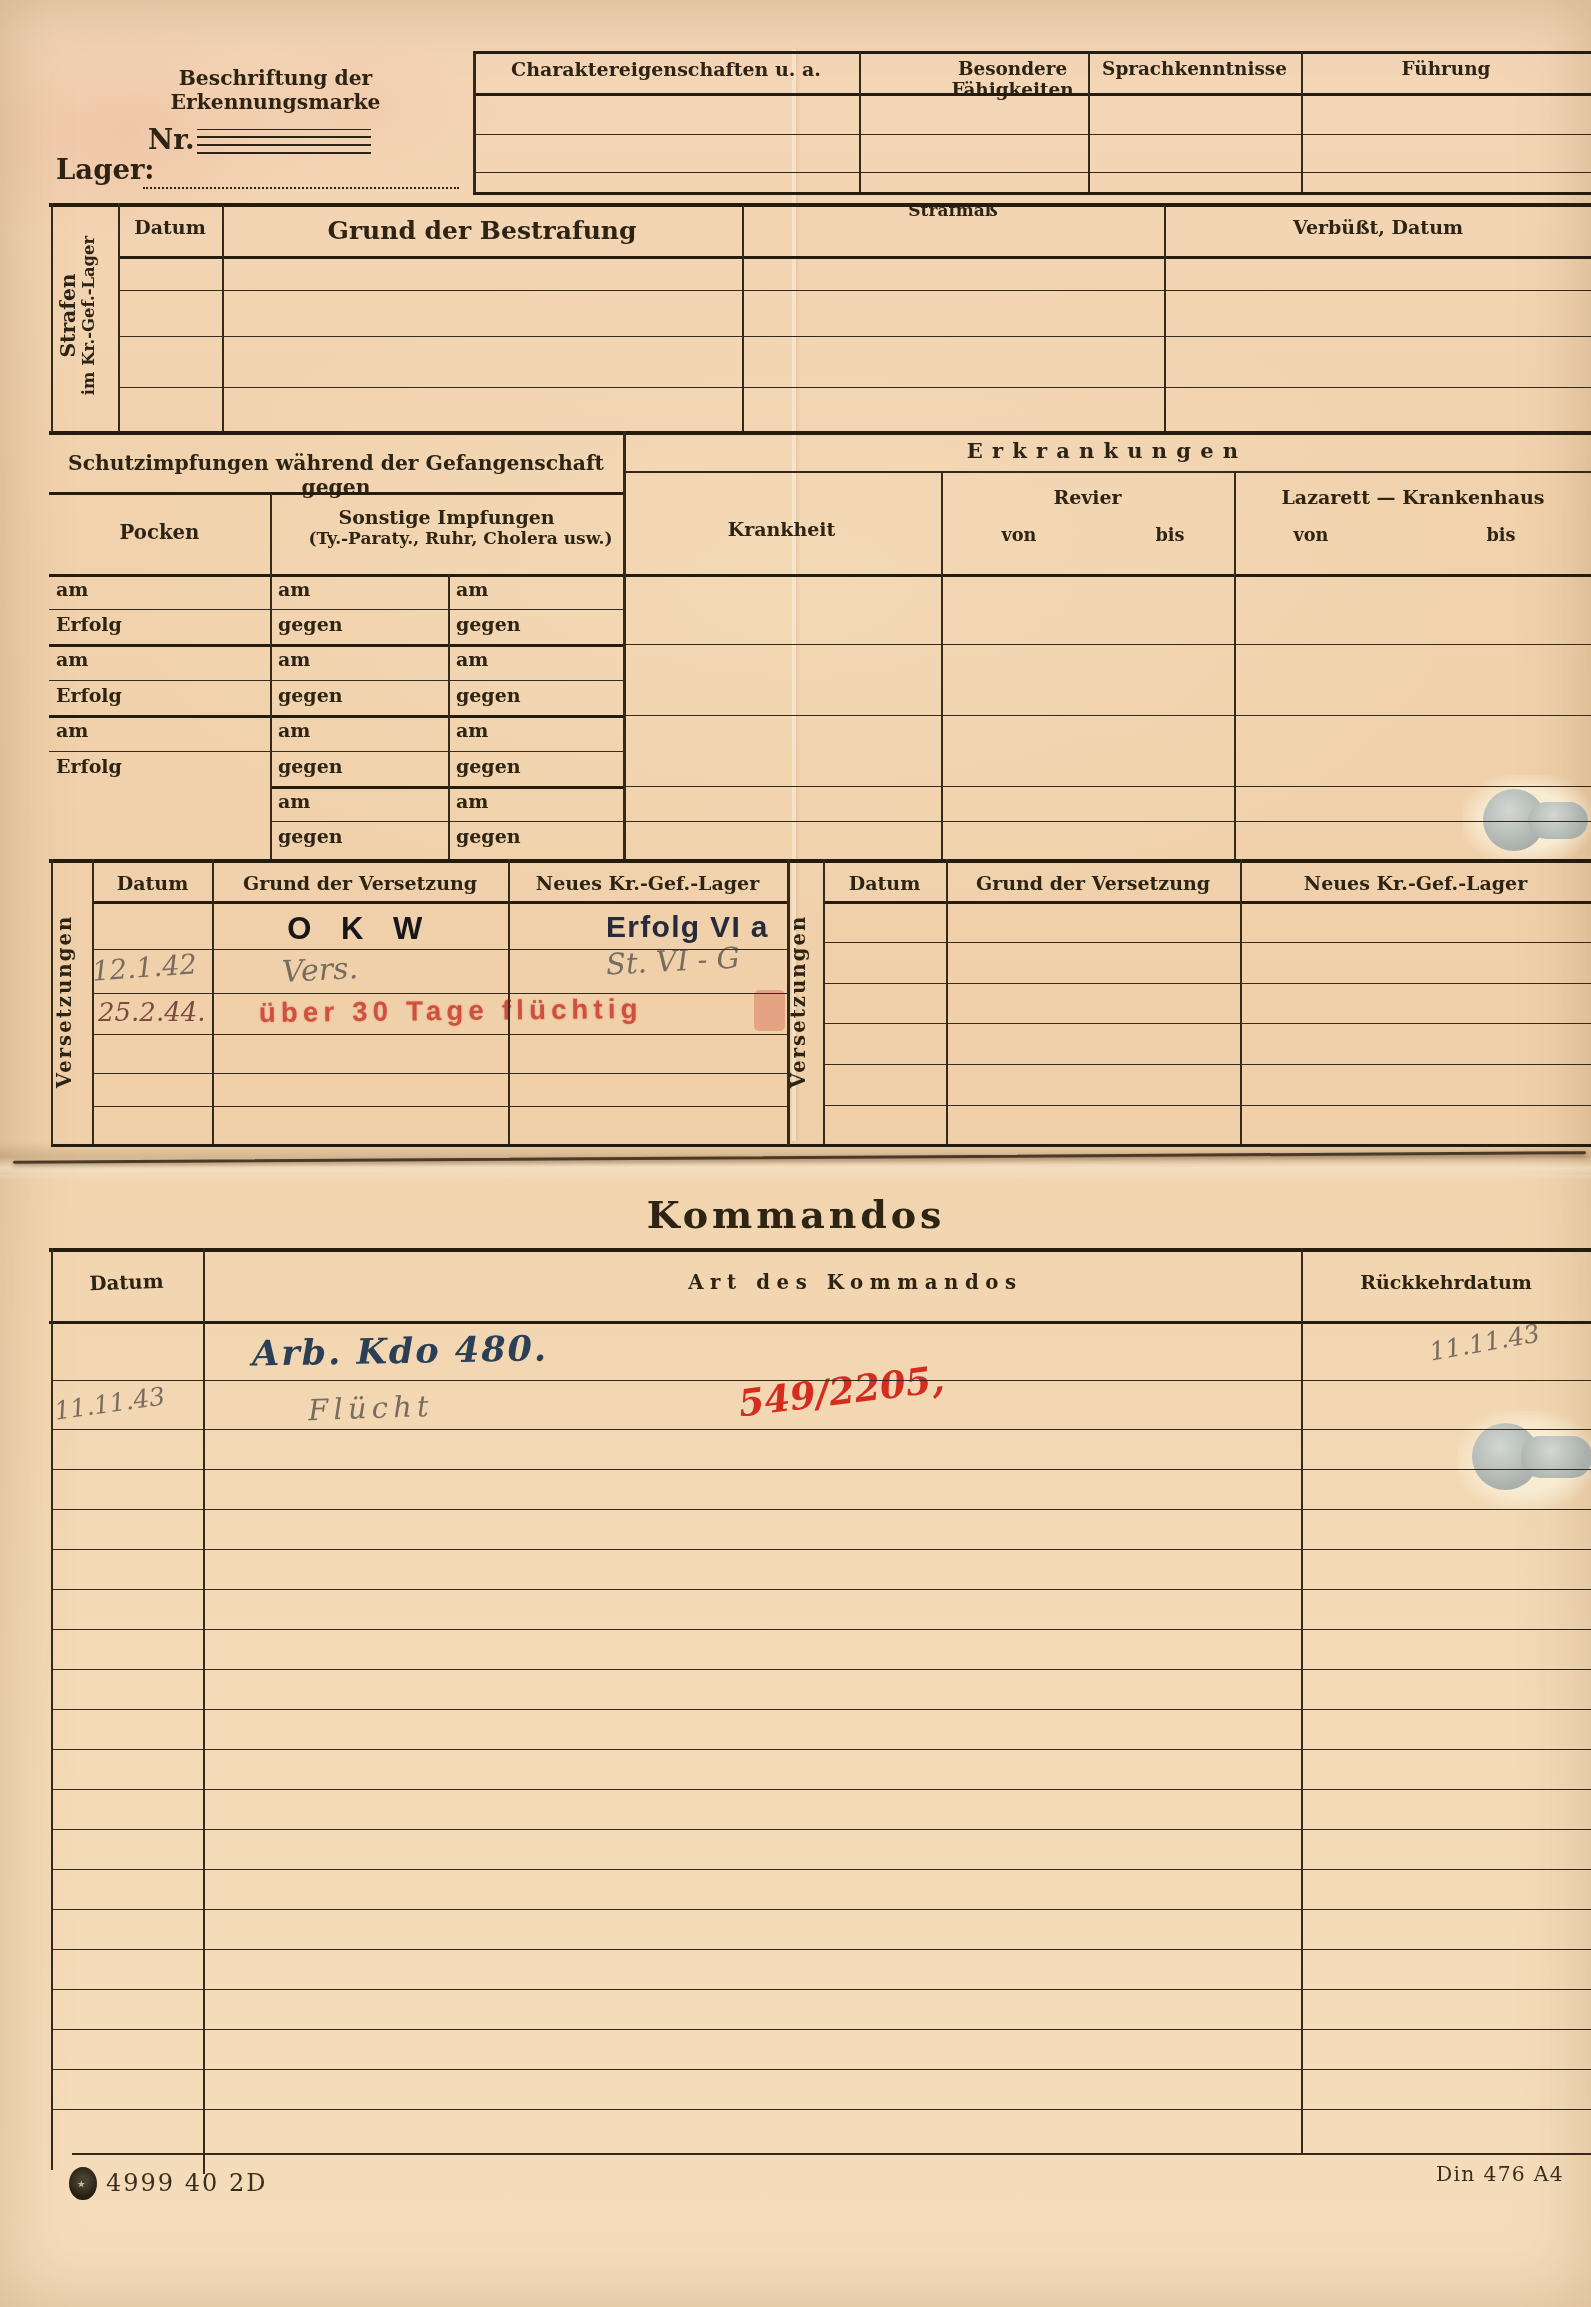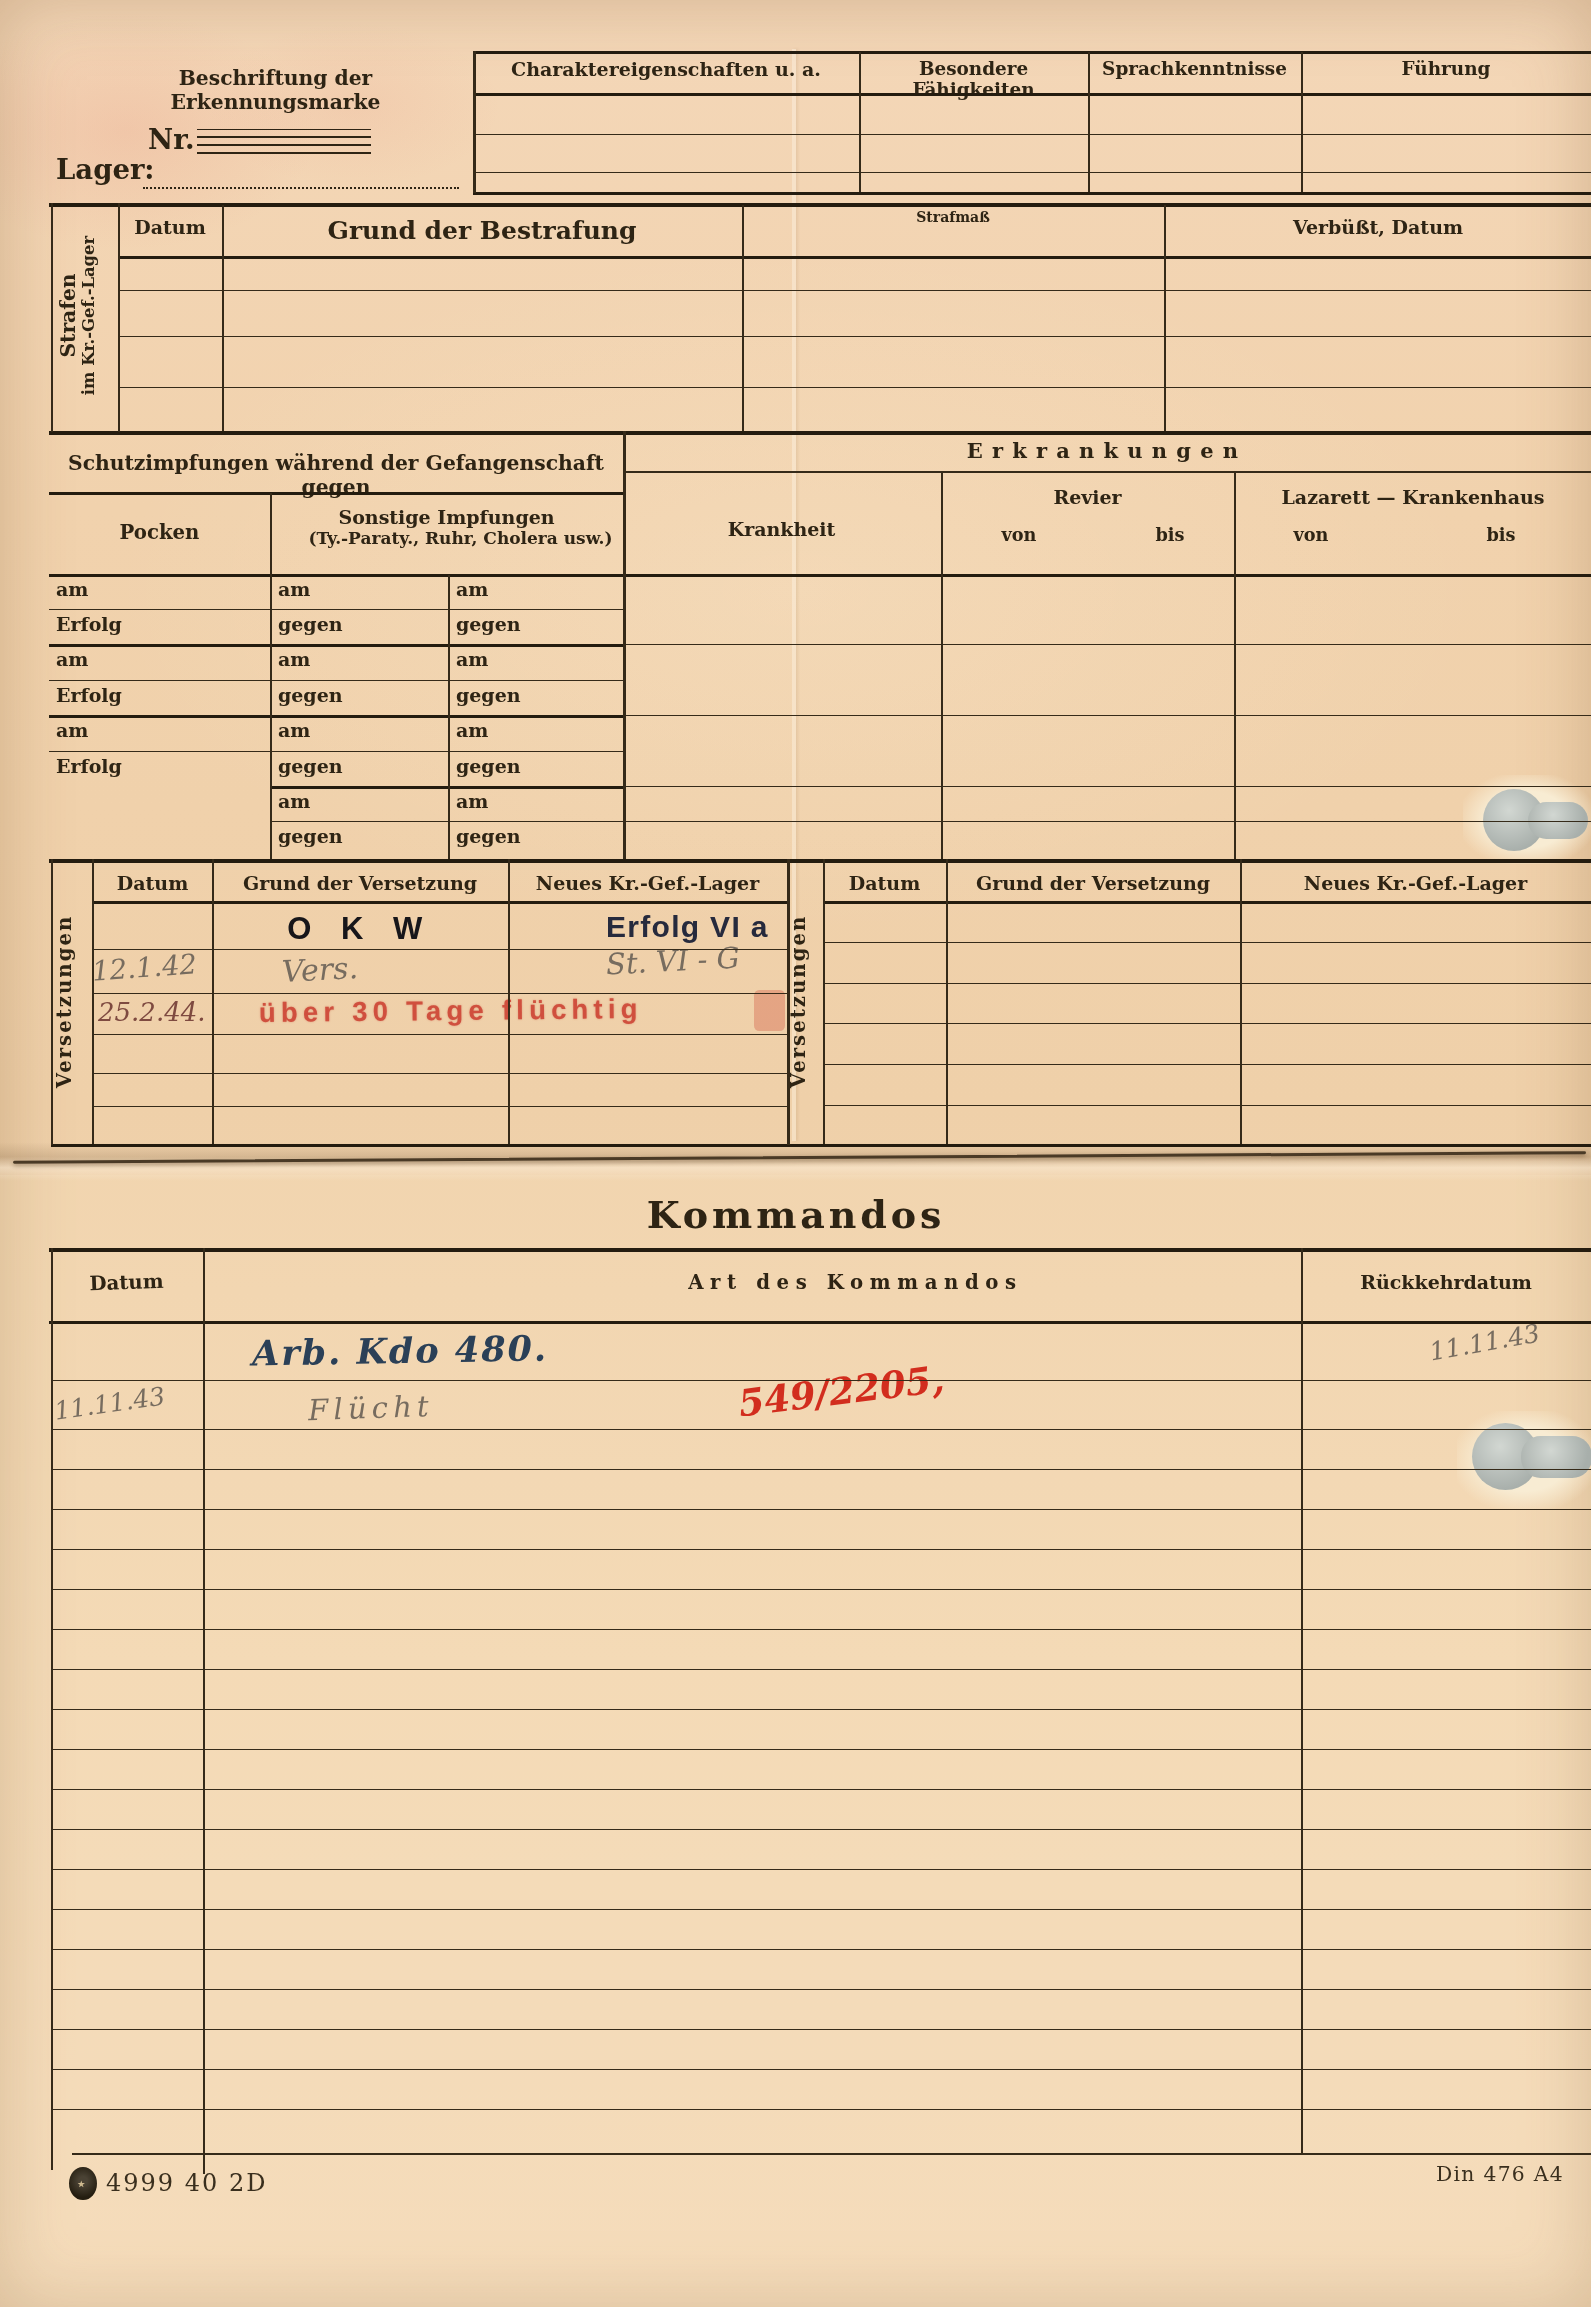--- a/index.html
+++ b/index.html
@@ -38,31 +38,31 @@
 
   <div class="abs" style="left:792px;top:49px;width:3.9px;height:1092px;background:rgba(255,248,235,.38);box-shadow:2px 0 2.6px rgba(140,100,60,.12);"></div>
 
   <div class="abs print center" style="left:92px;top:66px;width:367px;font-size:20.3px;">Beschriftung der Erkennungsmarke</div>
   <div class="abs print" style="left:148px;top:123px;font-size:27.5px;">Nr.</div>
   <div class="abs nrlines" style="left:197px;top:122px;width:174px;height:38px;"></div>
   <div class="abs print" style="left:56px;top:153px;font-size:27.5px;">Lager:</div>
   <div class="abs dotted" style="left:143px;top:157px;width:316px;height:29.5px;"></div>
 
   <div class="abs print center" style="left:473px;top:58px;width:386px;font-size:19px;">Charaktereigenschaften u. a.</div>
-  <div class="abs print center" style="left:859px;top:58px;width:229px;font-size:18.4px;">Besondere Fähigkeiten</div>
+  <div class="abs print center" style="left:859px;top:58px;width:229px;font-size:18.4px;padding-left:39px;">Besondere Fähigkeiten</div>
   <div class="abs print center" style="left:1088px;top:58px;width:213px;font-size:18.4px;">Sprachkenntnisse</div>
   <div class="abs print center" style="left:1301px;top:58px;width:290px;font-size:18.4px;">Führung</div>
 
   <div class="abs print center rot" style="left:-7.9px;top:288px;width:184px;height:55px;">
     <div style="font-size:20.3px;line-height:22px;">Strafen</div>
     <div style="font-size:16.4px;line-height:19.7px;">im Kr.-Gef.-Lager</div>
   </div>
   <div class="abs print center" style="left:118px;top:216px;width:104px;font-size:19px;">Datum</div>
   <div class="abs print center" style="left:222px;top:216px;width:520px;font-size:25px;">Grund der Bestrafung</div>
-  <div class="abs print center" style="left:742px;top:209px;width:422px;font-size:14px;">Strafmaß</div>
+  <div class="abs print center" style="left:742px;top:200px;width:422px;font-size:17px;">Strafmaß</div>
   <div class="abs print center" style="left:1164px;top:216px;width:428px;font-size:19px;">Verbüßt, Datum</div>
 
   <div class="abs print center" style="left:623px;top:438px;width:968px;font-size:21px;letter-spacing:9.2px;">Erkrankungen</div>
   <div class="abs print center" style="left:49px;top:451px;width:574px;font-size:20.3px;">Schutzimpfungen während der Gefangenschaft gegen</div>
   <div class="abs print center" style="left:49px;top:521px;width:221px;font-size:19.7px;">Pocken</div>
   <div class="abs print center" style="left:270px;top:506px;width:353px;">
     <div style="font-size:19px;line-height:22px;">Sonstige Impfungen</div>
     <div style="font-size:17px;line-height:21px;margin-left:28px;">(Ty.-Paraty., Ruhr, Cholera usw.)</div>
   </div>
   <div class="abs print center" style="left:623px;top:518px;width:317px;font-size:19px;">Krankheit</div>

